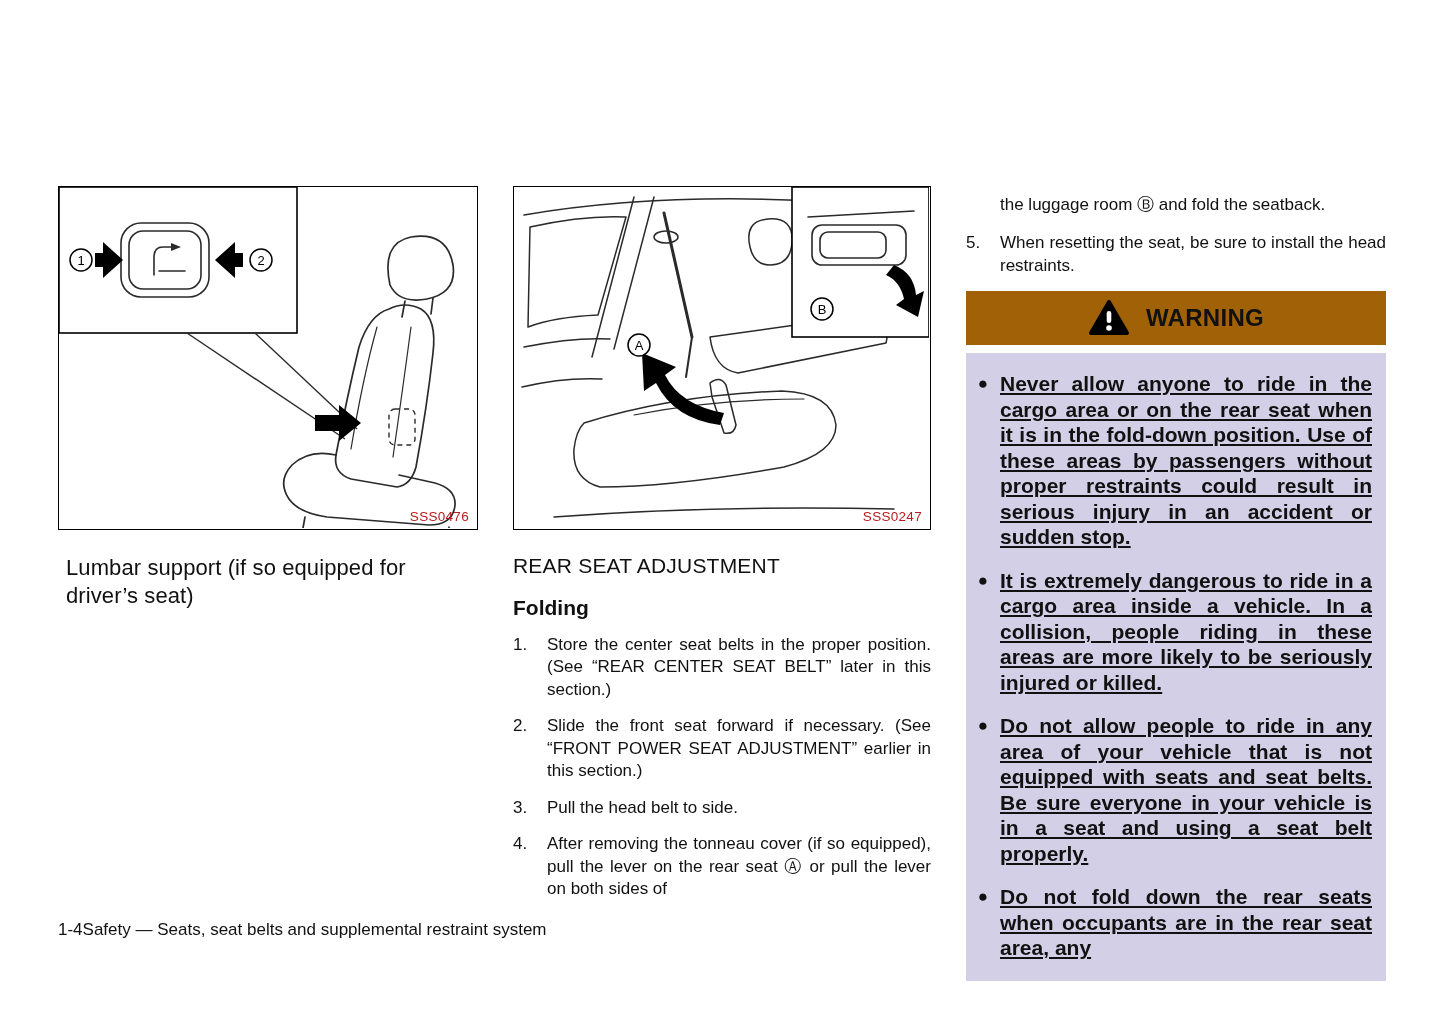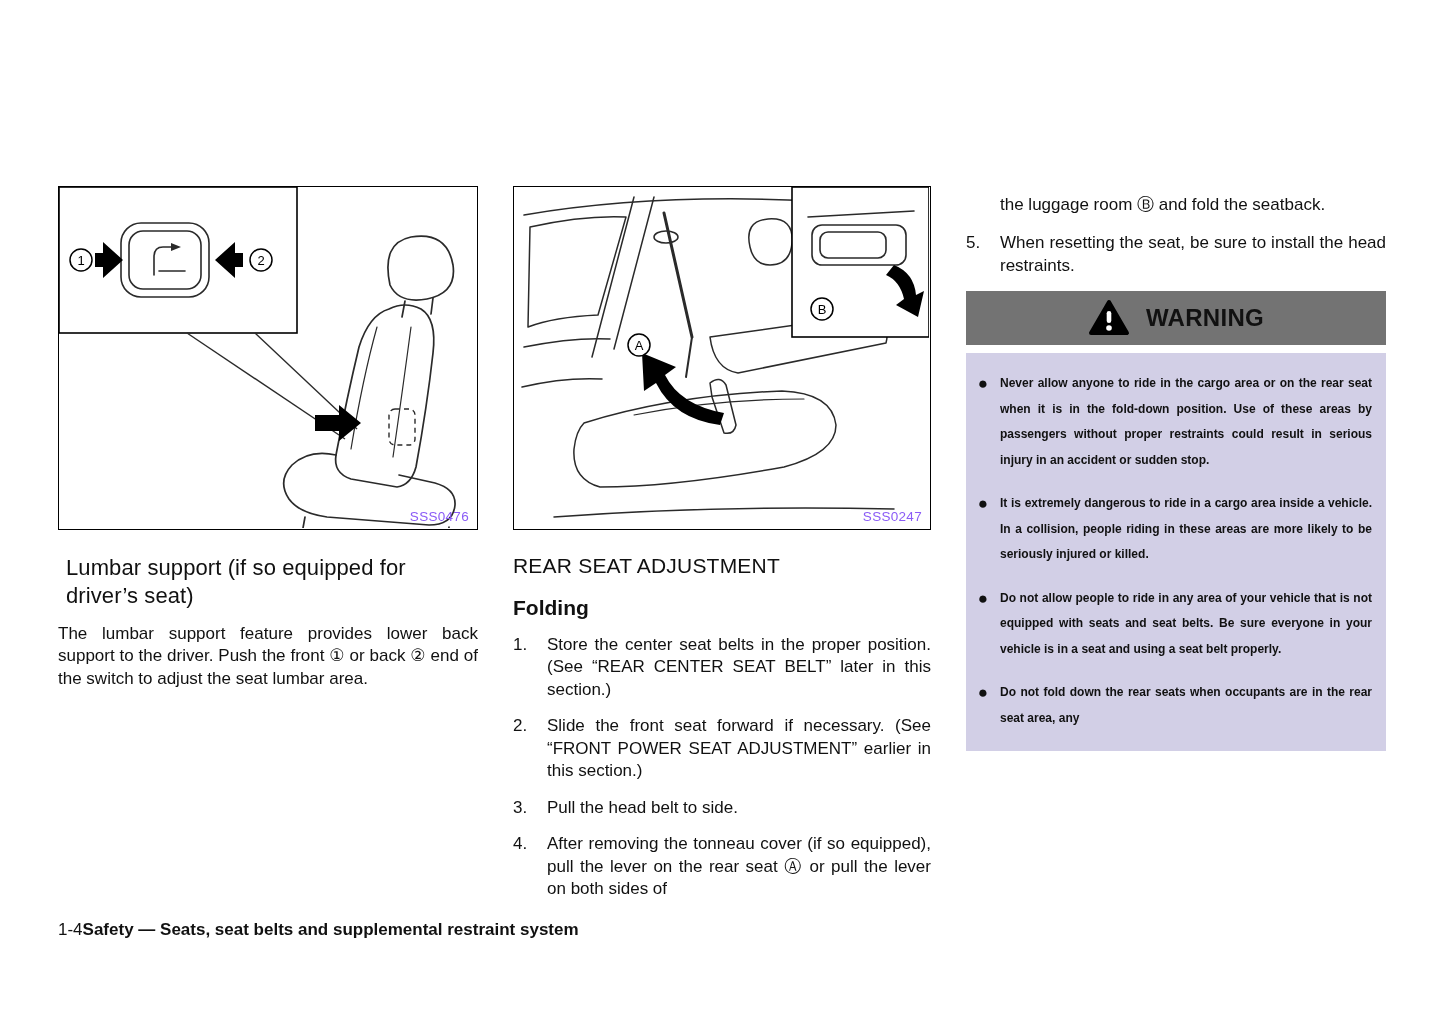--- a/index.html
+++ b/index.html
@@ -11,21 +11,21 @@
   .col{position:absolute;top:186px;}
   .col-left{left:58px;width:420px;}
   .col-mid{left:513px;width:418px;}
   .col-right{left:966px;width:420px;top:182px;}
 
   .figure-box{
     position:relative;border:1.5px solid #000;height:344px;background:#fff;
     box-sizing:border-box;
   }
   .figure-caption{
-    position:absolute;right:8px;bottom:5px;font-size:13.5px;color:#8b5cf6;
+    position:absolute;right:8px;bottom:5px;font-size:13.5px;color:#b91c1c;
     letter-spacing:.3px;
   }
 
   .h1{
     font-size:22px;line-height:1.25;margin:24px 0 14px 8px;font-weight:400;
     letter-spacing:.1px;
   }
   .h2{
     font-size:21px;margin:24px 0 0 0;font-weight:400;letter-spacing:.2px;
   }
@@ -42,47 +42,48 @@
     flex:0 0 34px;font-size:17px;line-height:1.32;
   }
   .step-text{
     flex:1;font-size:17px;line-height:1.32;text-align:justify;
   }
   .continuation{
     margin:12px 0 16px 34px;font-size:17px;line-height:1.32;text-align:justify;
   }
 
   .warning-header{
-    background:#737373;height:54px;display:flex;align-items:center;
+    background:#a16207;height:54px;display:flex;align-items:center;
     justify-content:center;gap:16px;margin-top:10px;
   }
   .warning-title{
     font-size:24px;font-weight:700;letter-spacing:.3px;
   }
   .warning-body{
     background:#d2cfe6;margin-top:8px;padding:18px 14px 20px 0;
   }
   .warning-bullet{
     display:flex;margin:0 0 18px 0;
   }
   .warning-bullet:last-child{margin-bottom:0;}
   .bullet-dot{
     flex:0 0 34px;text-align:center;font-size:17px;font-weight:700;
     line-height:25px;
   }
   .bullet-text{
-    flex:1;font-size:12px;font-weight:700;line-height:25.5px;
+    flex:1;font-size:21px;font-weight:700;line-height:25.5px;
     text-align:justify;
+    text-decoration:underline;
   }
 
   .footer{
     position:absolute;left:58px;top:920px;font-size:17px;
   }
   .footer .page-num{font-weight:400;margin-right:0;}
-  .footer .footer-title{font-weight:700;}
+  .footer .footer-title{font-weight:400;}
 </style>
 </head>
 <body>
 
 <div class="col col-left">
   <div class="figure-box">
     <svg width="417" height="341" viewBox="0 0 417 341">
 
       <rect x="0" y="0" width="238" height="146" fill="#fff" stroke="#000" stroke-width="1.6"></rect>
       <g fill="none" stroke="#2a2a2a" stroke-width="1.6" stroke-linecap="round" stroke-linejoin="round">
@@ -119,21 +120,20 @@
 
       <circle cx="22" cy="73" r="11" fill="#fff" stroke="#000" stroke-width="1.5"></circle>
       <text x="22" y="78" text-anchor="middle" font-size="13" fill="#000">1</text>
       <circle cx="202" cy="73" r="11" fill="#fff" stroke="#000" stroke-width="1.5"></circle>
       <text x="202" y="78" text-anchor="middle" font-size="13" fill="#000">2</text>
     </svg>
     <span class="figure-caption">SSS0476</span>
   </div>
 
   <h2 class="h1">Lumbar support (if so equipped for driver’s seat)</h2>
-  <p class="body-text">The lumbar support feature provides lower back support to the driver. Push the front ① or back ② end of the switch to adjust the seat lumbar area.</p>
 </div>
 
 <div class="col col-mid">
   <div class="figure-box">
     <svg width="415" height="341" viewBox="0 0 415 341">
 
       <g fill="none" stroke="#2a2a2a" stroke-width="1.5" stroke-linecap="round" stroke-linejoin="round">
         <path d="M10,28 Q140,6 300,14"></path>
         <path d="M120,10 L78,170"></path>
         <path d="M140,10 L100,162"></path>

